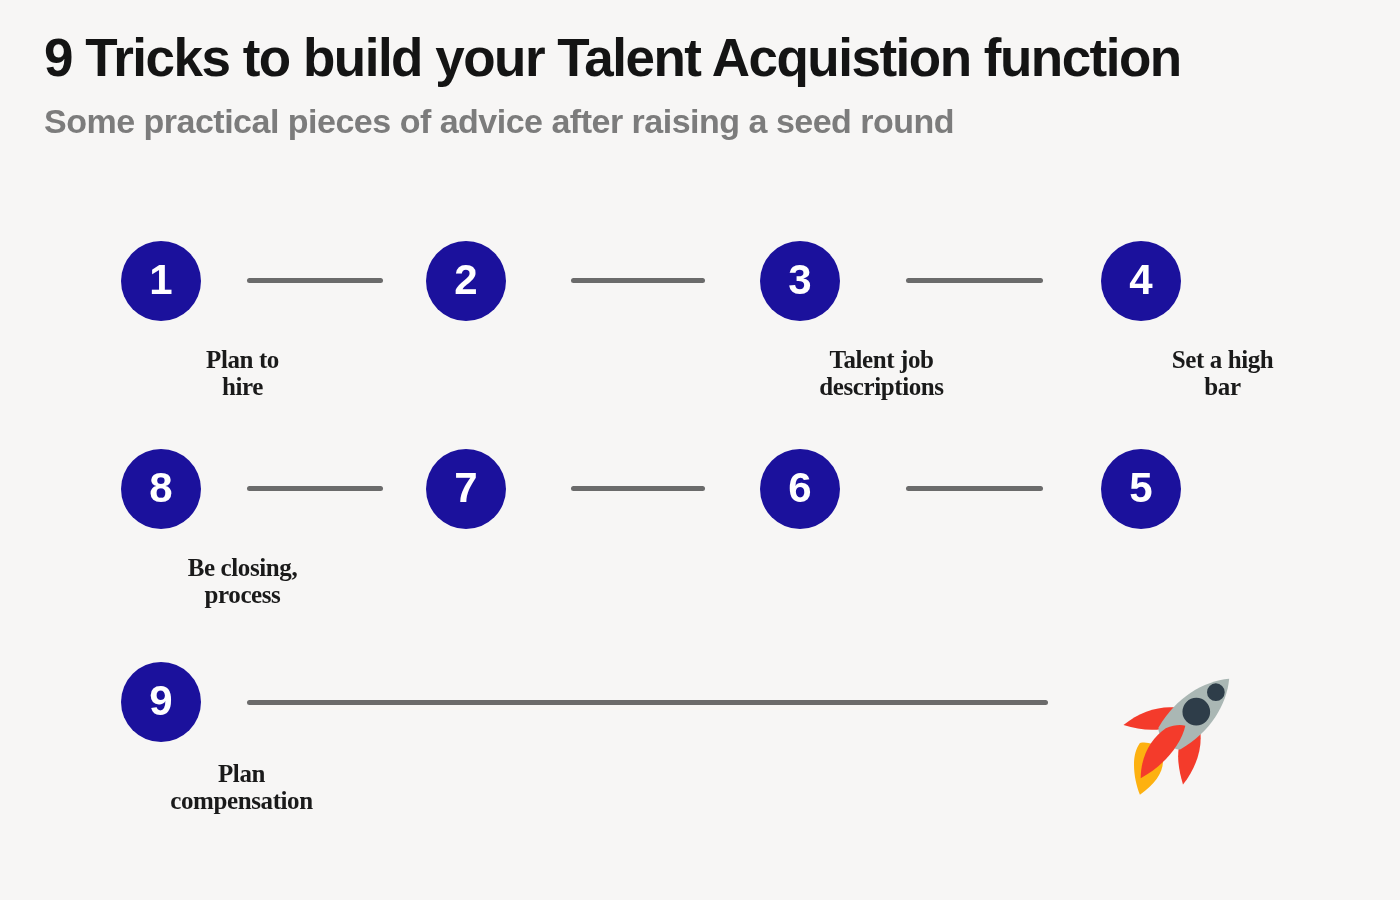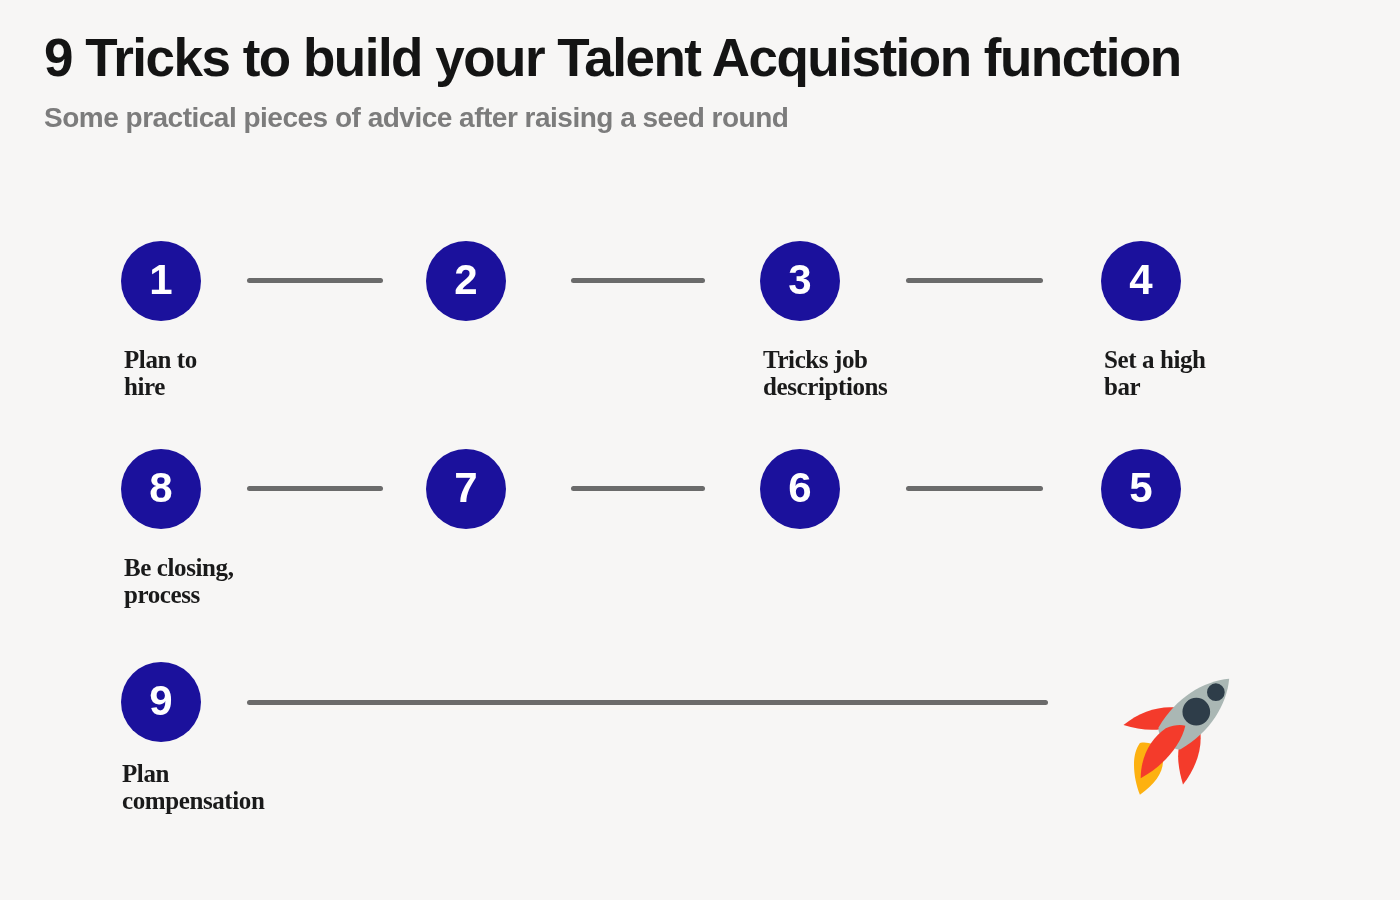--- a/index.html
+++ b/index.html
@@ -1,28 +1,29 @@
 <!DOCTYPE html>
 <html style="--background: #f7f6f5; --circle: #1b119c; --number: #ffffff; --connector: #6b6b6b; --title: #141414; --subtitle: #7c7c7c; --label: #1a1a1a; --rocket_body: #aab7b4; --rocket_window: #2e3d49; --rocket_fin: #f43b2b; --rocket_flame_outer: #fdb110; --rocket_flame_inner: #f43b2b;"><head>
 <meta charset="utf-8">
 <style>
   html,body{margin:0;padding:0;background:var(--background,#f7f6f5);}
   .canvas{
     position:relative;width:1352px;height:900px;overflow:hidden;
     background:var(--background,#f7f6f5);
     font-family:"Liberation Sans","DejaVu Sans",sans-serif;
+    text-align:center;
   }
   .title{
     position:absolute;left:44px;top:28px;
     font-size:53px;font-weight:bold;letter-spacing:-1.5px;
     color:var(--title,#141414);line-height:1.15;white-space:nowrap;
   }
   .subtitle{
     position:absolute;left:44px;top:102px;
-    font-size:28px;font-weight:bold;letter-spacing:-0.5px;
+    font-size:34px;font-weight:bold;letter-spacing:-0.5px;
     color:var(--subtitle,#7c7c7c);white-space:nowrap;
   }
   .step{position:absolute;width:240px;}
   .circle{
     width:80px;height:80px;border-radius:50%;
     background:var(--circle,#1b119c);
     display:flex;align-items:center;justify-content:center;
   }
   .circle span{
     color:var(--number,#ffffff);font-size:42px;font-weight:bold;
@@ -67,21 +68,21 @@
   </div>
   <div class="step" style="left:426px;top:241px;">
     <div class="circle">
         <span>2</span>
       </div>
   </div>
   <div class="step" style="left:760px;top:241px;">
     <div class="circle">
         <span>3</span>
       </div>
-    <div class="label">Tricks job
+    <div class="label">Talent job
 descriptions</div>
   </div>
   <div class="step" style="left:1101px;top:241px;">
     <div class="circle">
         <span>4</span>
       </div>
     <div class="label">Set a high
 bar</div>
   </div>
 

